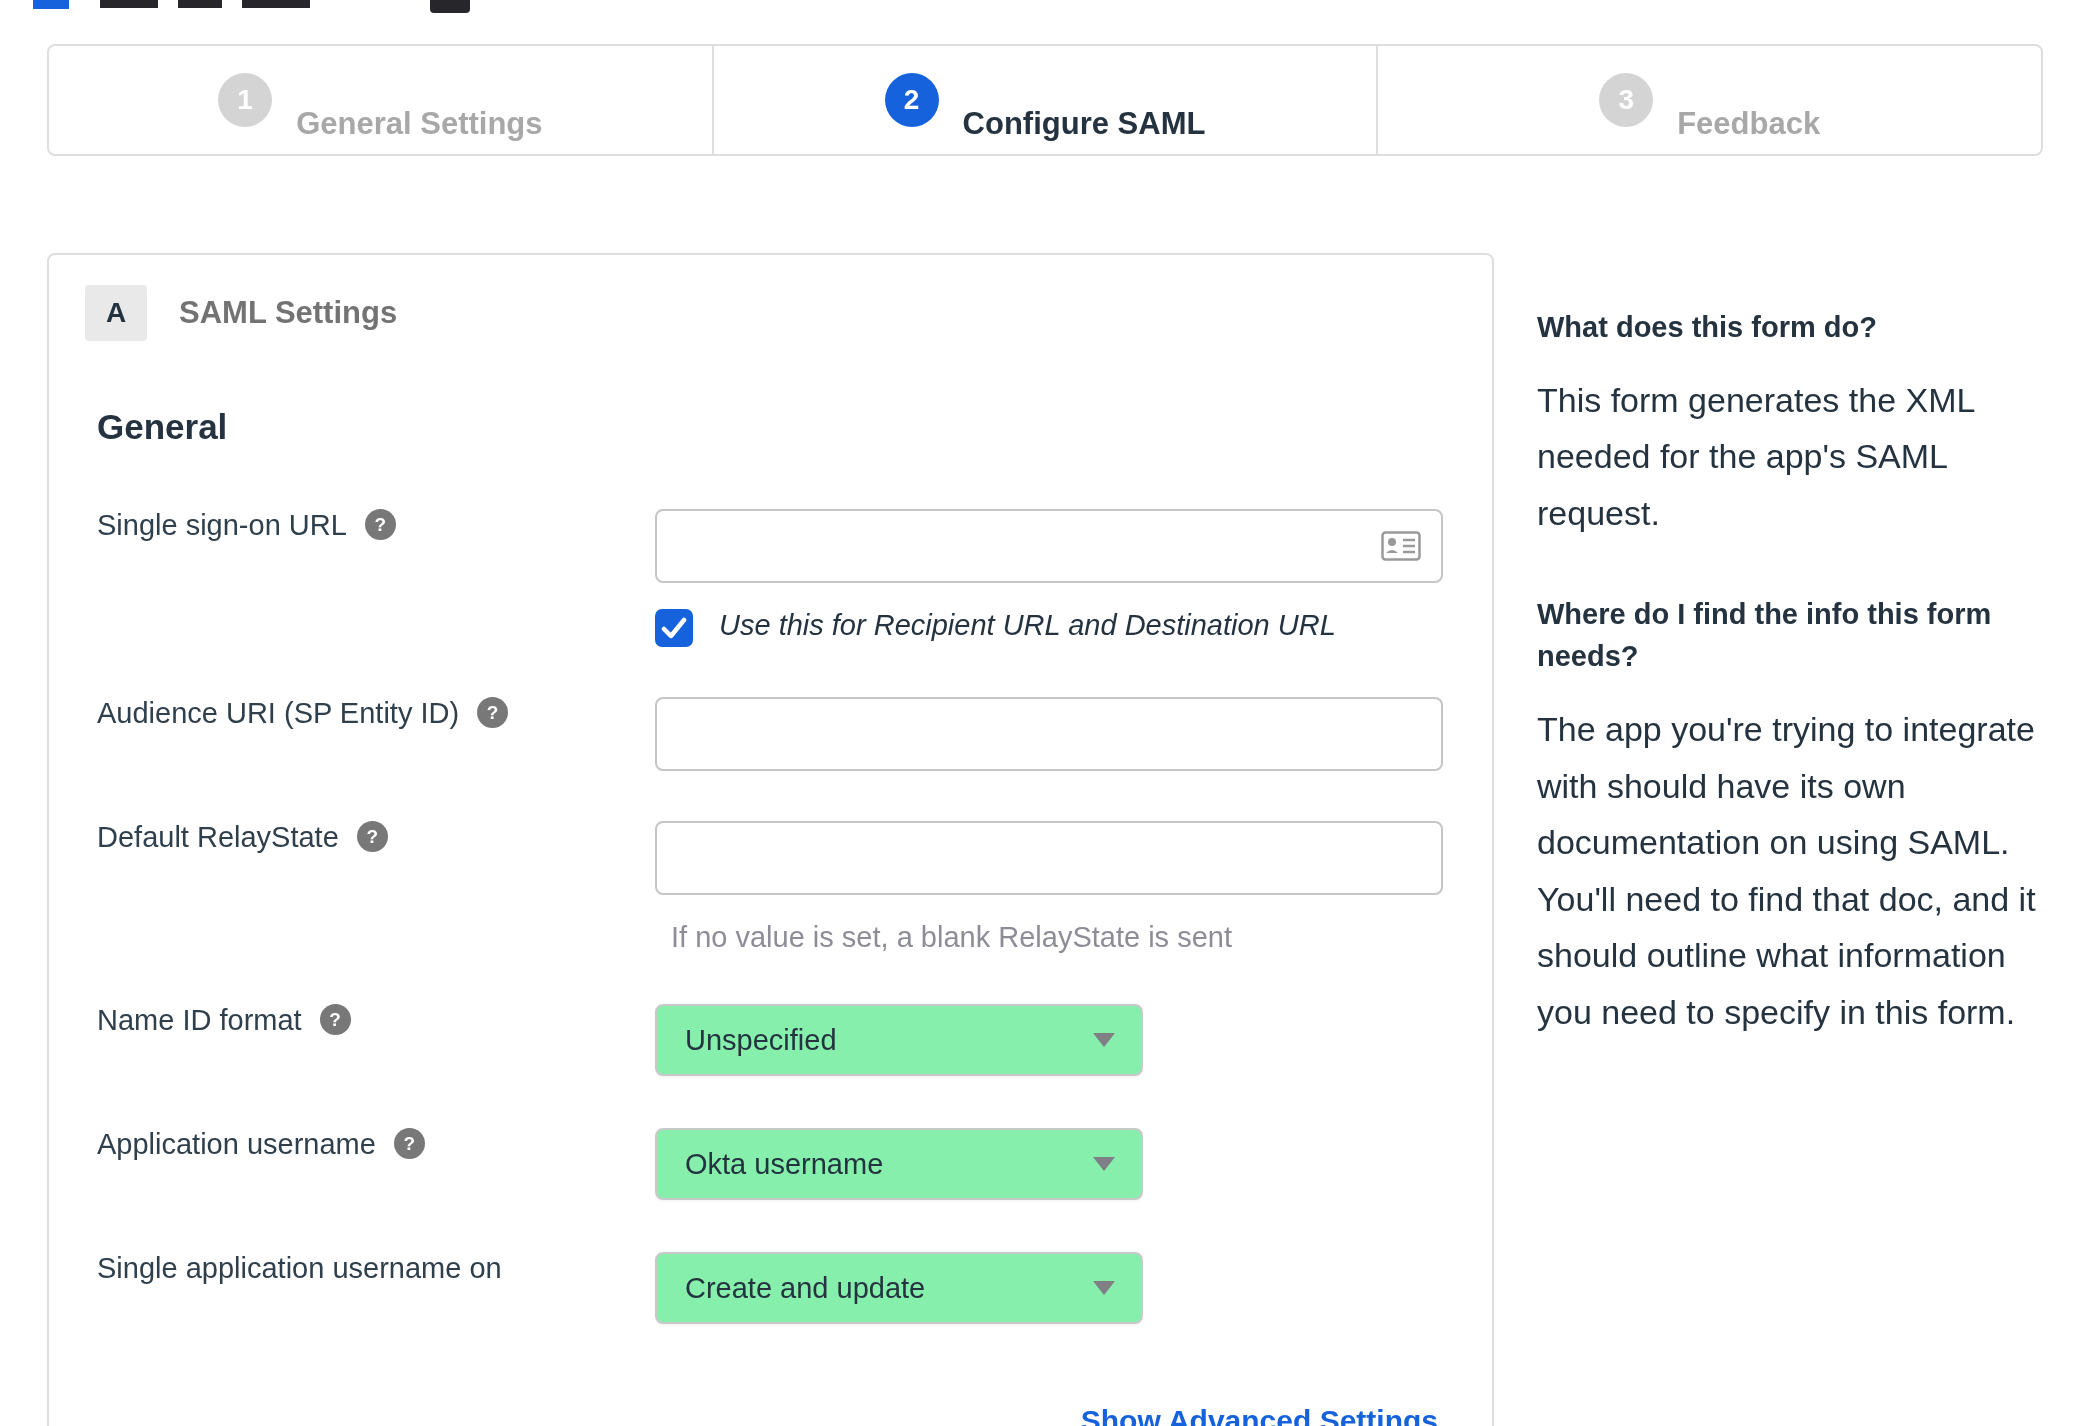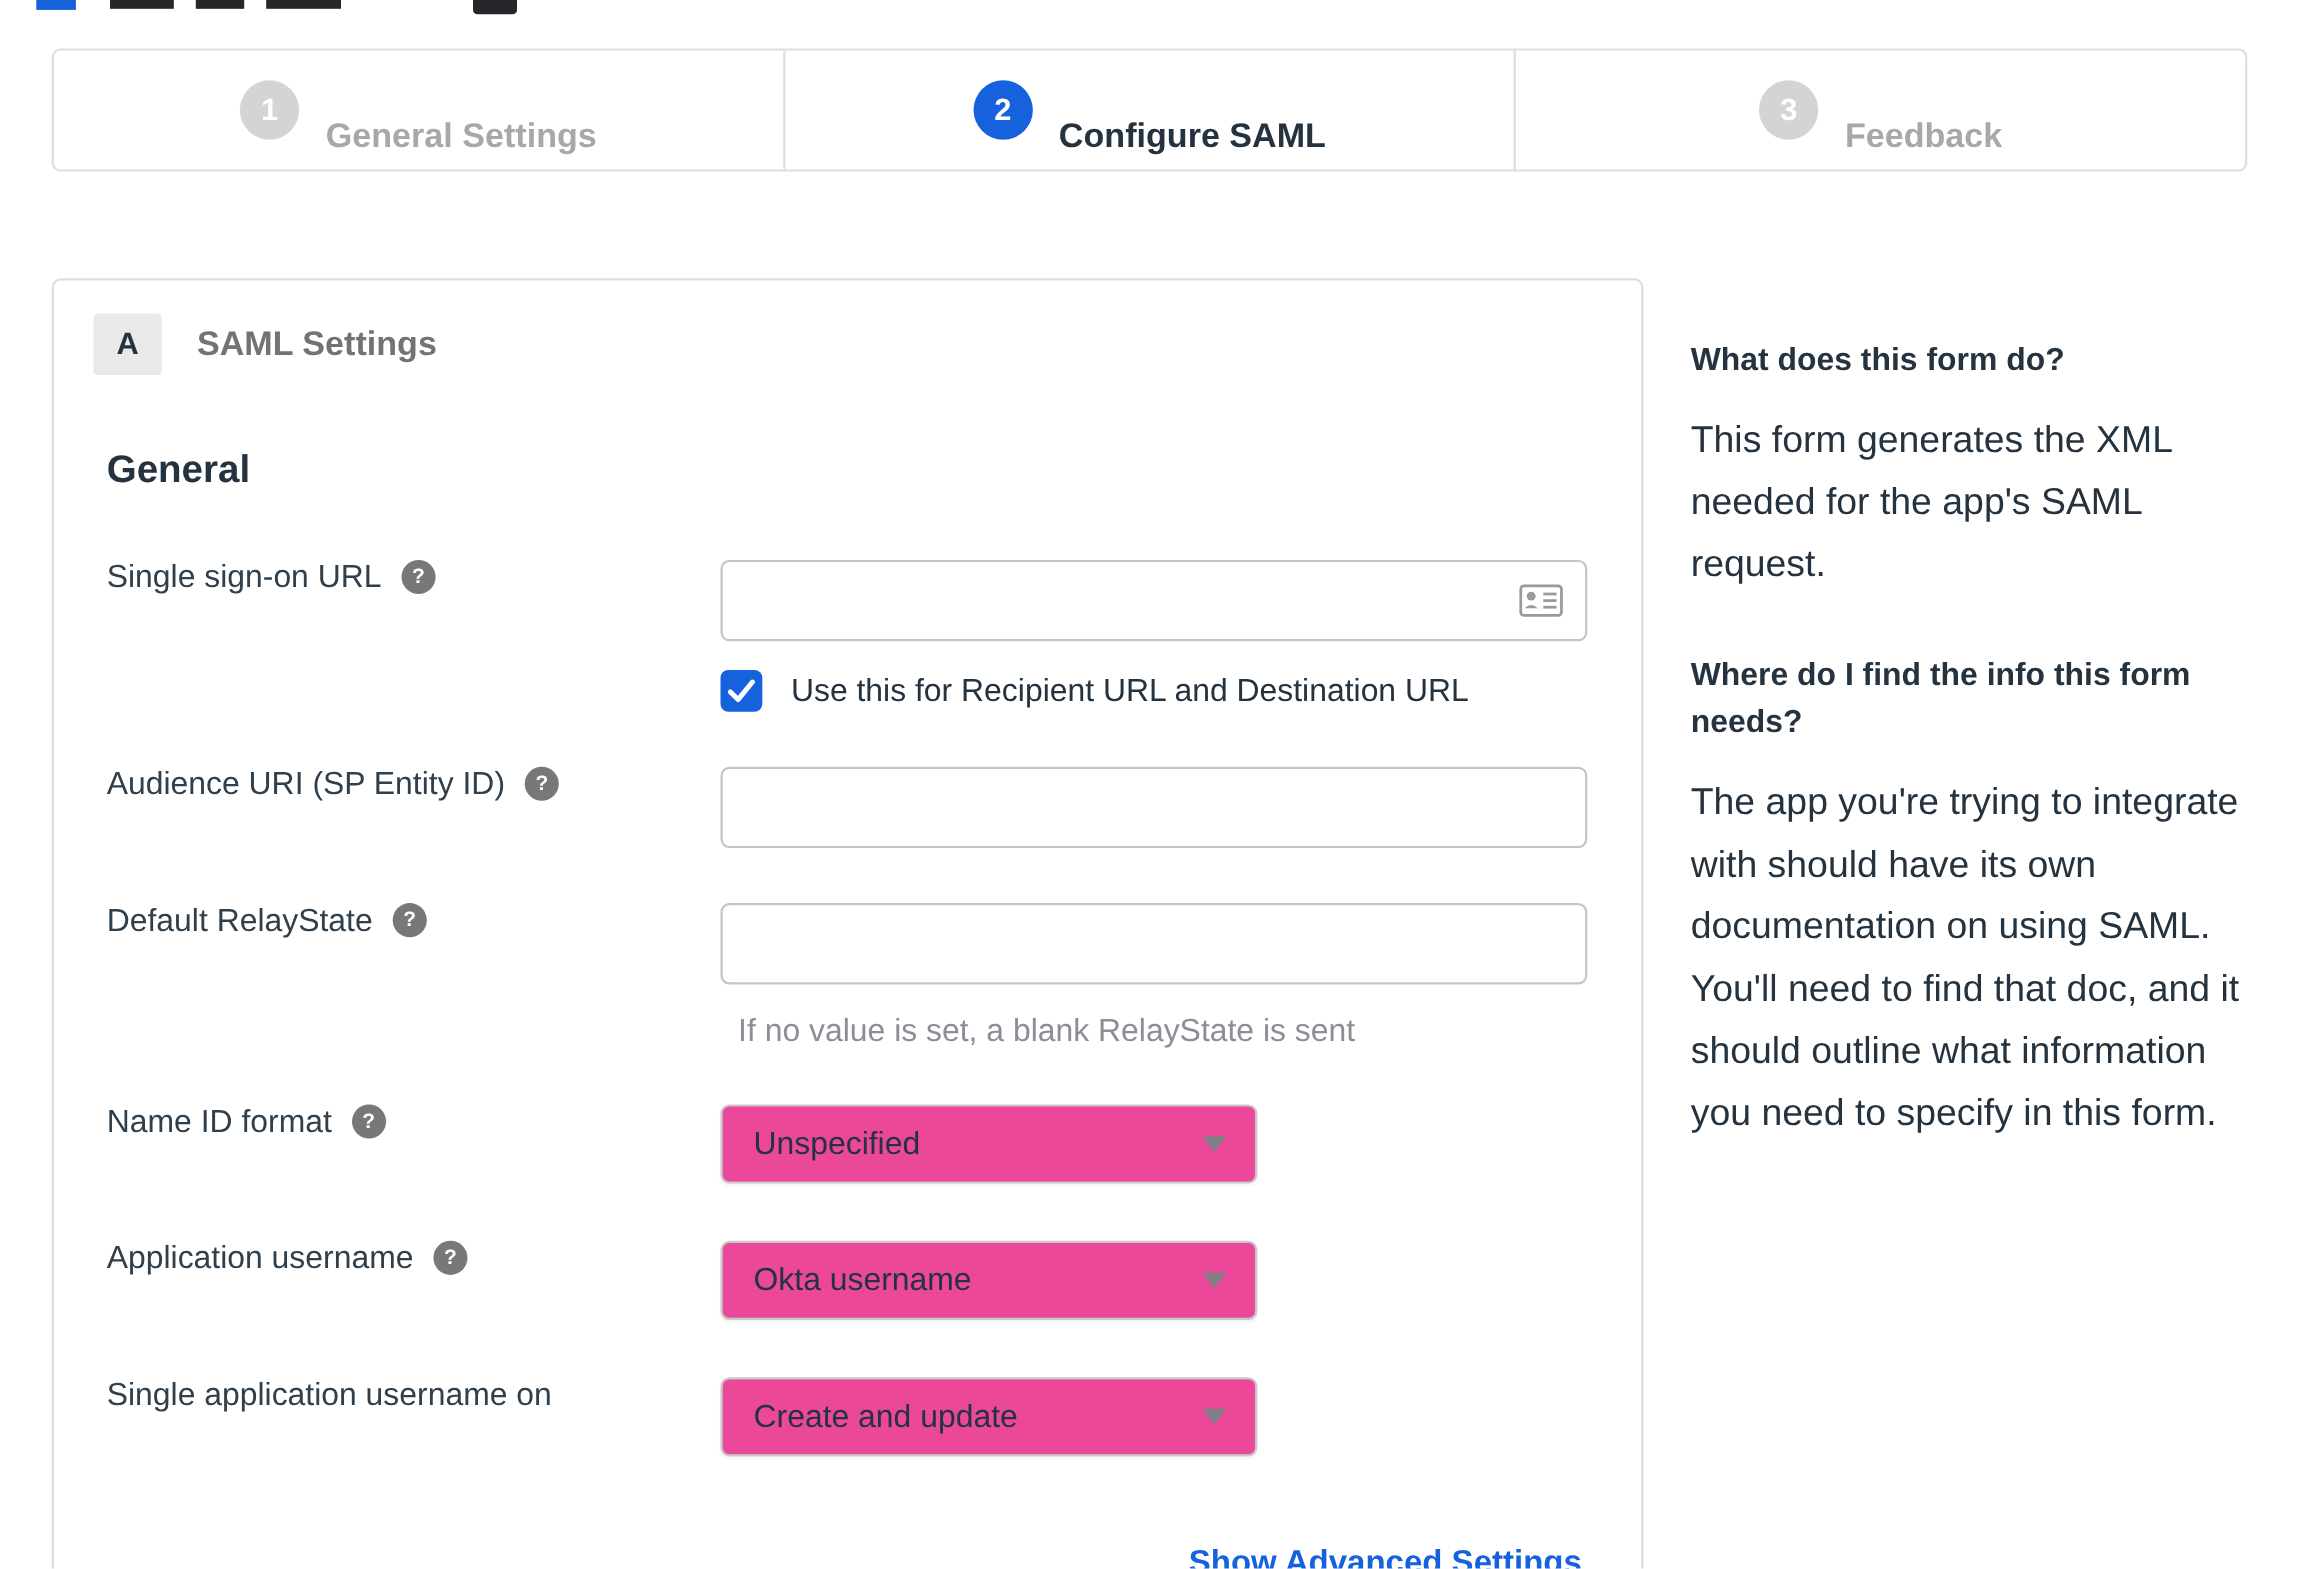--- a/index.html
+++ b/index.html
@@ -62,32 +62,32 @@
   }
   .control-col { display:flex; flex-direction:column; }
   .input-wrap { position:relative; width:788px; }
   .text-input {
     width:788px; height:74px; border:2px solid #c5c5c5; border-radius:8px;
     font-size:28px; color:#2f3f4c; padding:0 70px 0 24px; background:#fff;
     outline:none; font-family:"Liberation Sans", sans-serif;
   }
   .card-icon { position:absolute; right:22px; top:22px; }
 
-  .checkbox-line { display:flex; align-items:center; gap:26px; margin-top:26px; }
+  .checkbox-line { display:flex; align-items:flex-start; gap:26px; margin-top:26px;font-style:italic; }
   .checkbox {
     width:38px; height:38px; background:#1662dd; border-radius:7px;
     display:flex; align-items:center; justify-content:center; cursor:pointer; flex:none;
   }
   .checkbox-label { font-size:29px; color:#24333f; }
 
   .field-hint { margin-top:26px; font-size:29px; color:#8d8d97;margin-left:16px; }
 
   .select {
     width:488px; height:72px; border:2px solid #c9c9c9; border-radius:8px;
-    background:#ec4899; display:flex; align-items:center; justify-content:space-between;
+    background:#86efac; display:flex; align-items:center; justify-content:space-between;
     padding:0 26px 0 28px; font-size:29px; color:#24333f; cursor:pointer;
     box-shadow:0 2px 2px rgba(0,0,0,0.04);
   }
   .caret {
     width:0; height:0;
     border-left:11px solid transparent; border-right:11px solid transparent;
     border-top:14px solid #7f7f85; margin-left:20px;
   }
 
   .advanced-row { margin-top:78px; text-align:right; padding-right:6px; }

